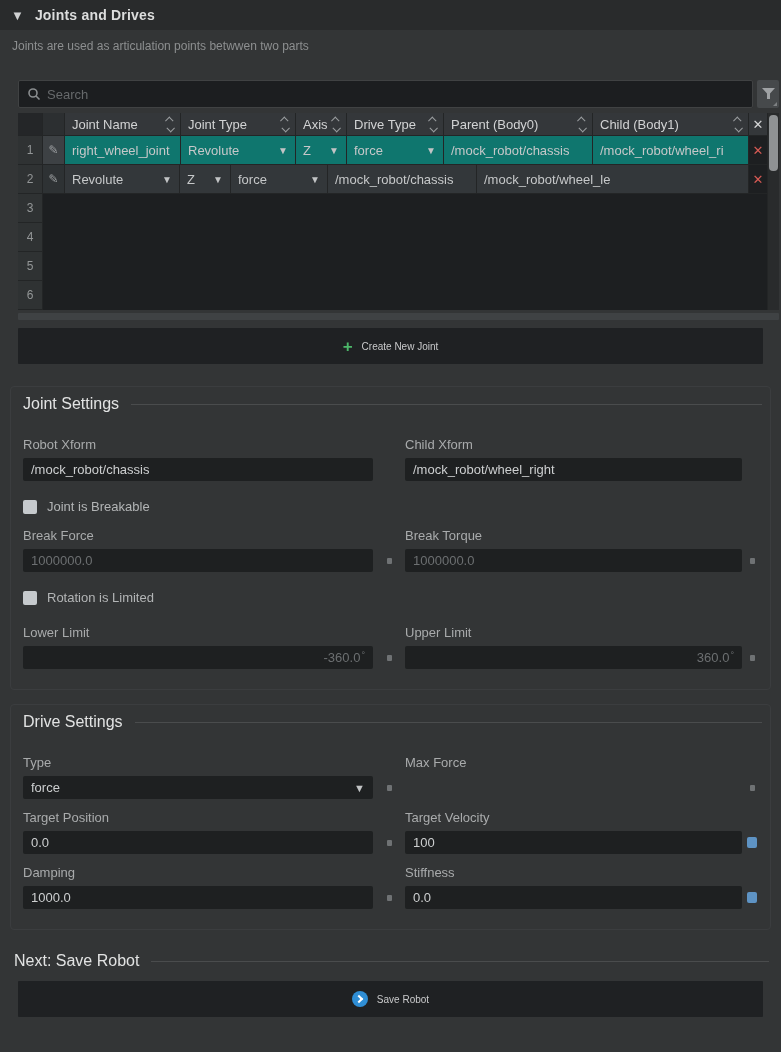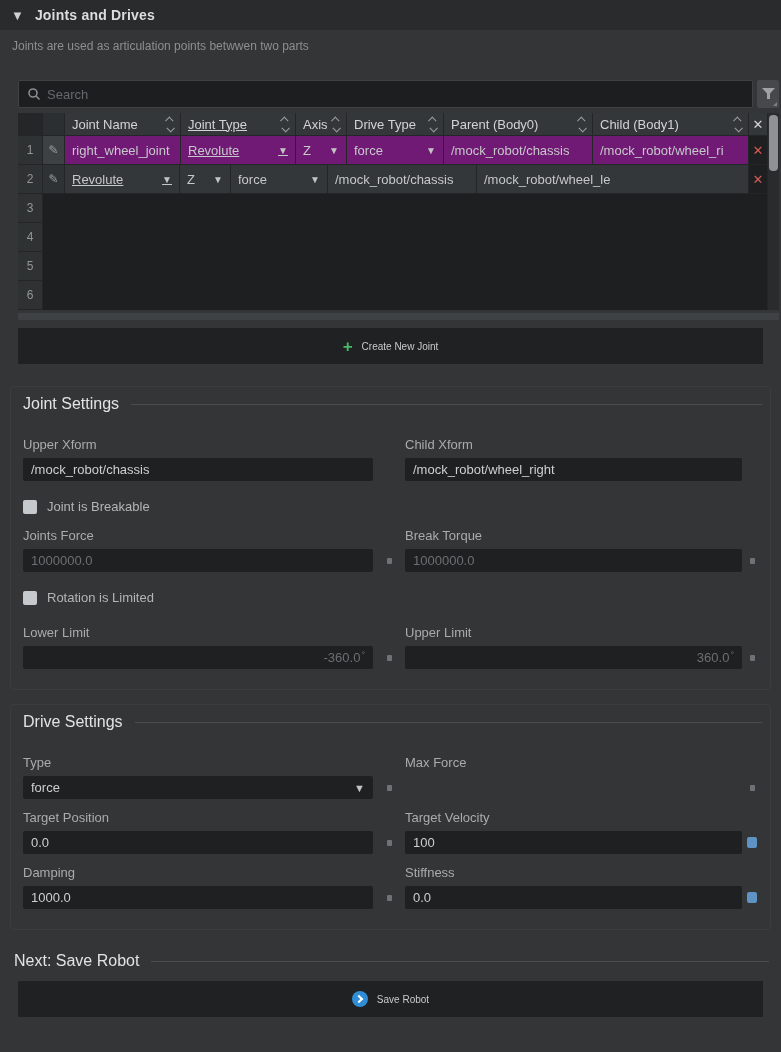--- a/index.html
+++ b/index.html
@@ -30,37 +30,37 @@
 
   
   .jtable { margin-top:4px; height:197px; display:flex; flex-direction:column; background:#1d1f21; position:relative; overflow:hidden; }
   .tr { display:flex; height:29px; flex:none; }
   .thead { height:23px; }
   .cell { border-right:1px solid #232526; border-bottom:1px solid #232526; display:flex; align-items:center;
     padding:0 7px; font-size:13px; color:#c6c8c9; overflow:hidden; white-space:nowrap; }
   .c-num   { width:25px; justify-content:center; padding:0; background:#2f3233; color:#939697; font-size:12px; }
   .c-pencil{ width:22px; justify-content:center; padding:0; }
   .c-name  { width:116px; }
-  .c-type  { width:115px;text-decoration:underline; }
+  .c-type  { width:115px; }
   .c-axis  { width:51px; }
   .c-drive { width:97px; }
   .c-parent{ width:149px; }
   .c-child { flex:1; }
   .c-x     { width:19px; justify-content:center; padding:0; }
   .c-scroll{ width:11px; border:none; background:#292b2c; padding:0; }
   .thead .cell { background:#34373a; color:#d2d3d4; font-size:13px; }
   .thead .c-num { background:#242628; }
   .thead .c-pencil { background:#2c2f31; }
   .th-label { flex:1; overflow:hidden; white-space:nowrap; }
   .sort { display:flex; flex-direction:column; gap:3px; margin-left:4px; flex:none; }
   .chev { width:6px; height:6px; border-left:1.5px solid #9b9ea0; border-top:1.5px solid #9b9ea0; }
   .chev.up { transform:rotate(45deg) translateY(1px); }
   .chev.down { transform:rotate(225deg) translateY(1px); }
   .clear-x { color:#d3d4d5; font-weight:bold; font-size:13px; }
-  .row-sel .cell.field { background:#701a75; }
+  .row-sel .cell.field { background:#0f766e; }
   .row-sel .c-pencil { background:#3d4144; }
   .row-std .cell.field { background:#33373a; }
   .row-std .c-pencil { background:#2e3234; }
   .pencil-ico { color:#9da0a2; font-size:12px; }
   .dd-caret { margin-left:auto; color:#c2c4c5; font-size:10px; padding-left:4px; }
   .del-x { color:#d65a54; font-weight:bold; font-size:13px; }
   .empty-fill { flex:1; background:#1d1f21; border-bottom:none; }
   .vthumb { position:absolute; right:1px; top:2px; width:9px; height:56px; background:#8f9294; border-radius:4px; }
   .hscroll { margin-top:3px; height:7px; background:#3f4244; border-radius:1px; }
 
@@ -265,39 +265,39 @@
 </div>
 
 <div class="group" style="margin-top:22px;">
   <div class="group-title-row">
     <span class="group-title">Joint Settings</span>
     <span class="hline"></span>
   </div>
 
   <div class="frow" style="margin-top:24px;">
     <div class="fcol-l">
-      <div class="flabel">Upper Xform</div>
+      <div class="flabel">Robot Xform</div>
       <div class="finput">/mock_robot/chassis</div>
     </div>
     <div class="ind-zone"></div>
     <div class="fcol-r">
       <div class="flabel">Child Xform</div>
       <div class="finput">/mock_robot/wheel_right</div>
     </div>
     <div class="ind-zone-r"></div>
   </div>
 
   <div class="checkrow">
     <span class="checkbox"></span>
     <span class="checklabel">Joint is Breakable</span>
   </div>
 
   <div class="frow" style="margin-top:14px;">
     <div class="fcol-l">
-      <div class="flabel">Joints Force</div>
+      <div class="flabel">Break Force</div>
       <div class="finput disabled">1000000.0</div>
     </div>
     <div class="ind-zone">
         <span class="dot"></span>
       </div>
     <div class="fcol-r">
       <div class="flabel">Break Torque</div>
       <div class="finput disabled">1000000.0</div>
     </div>
     <div class="ind-zone-r">

